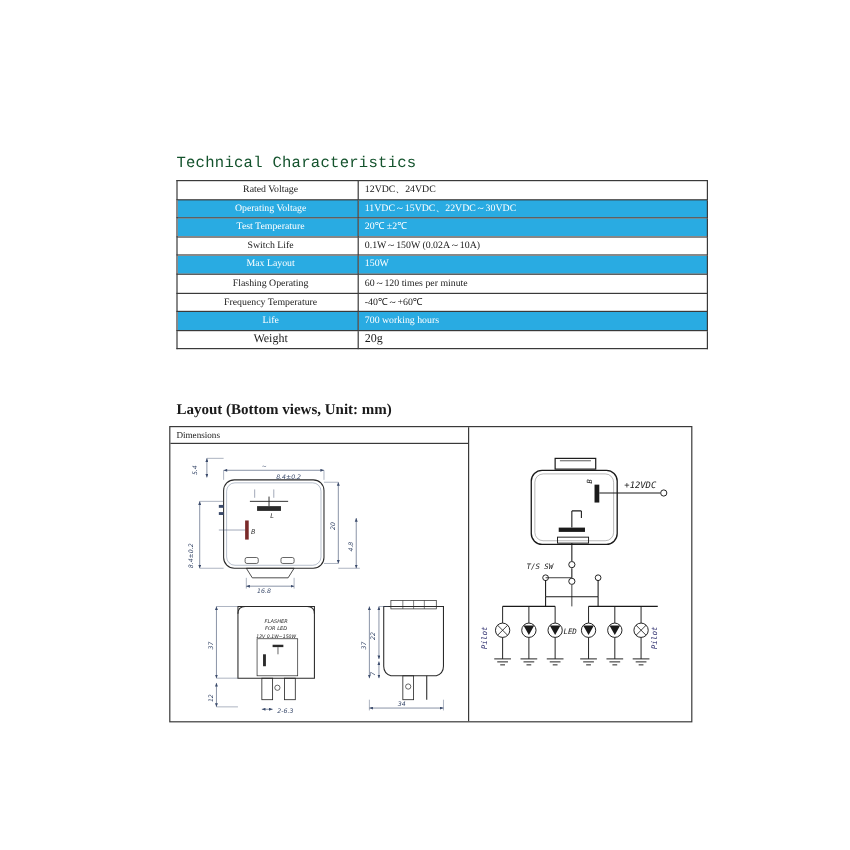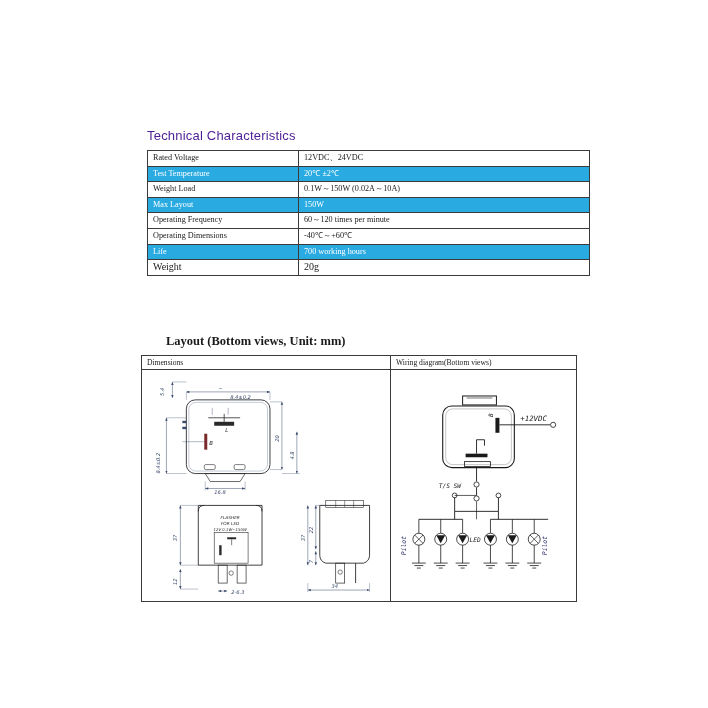--- a/index.html
+++ b/index.html
@@ -13,23 +13,23 @@
     position: relative;
     font-family: "Liberation Serif", serif;
     overflow: hidden;
   }
 
   
   #tech-title {
     position: absolute;
     left: 147px;
     top: 128px;
-    font-family: Liberation Sans, sans-serif;
+    font-family: Liberation Mono, monospace;
     font-size: 13px;
-    color: #4c1d95;
+    color: #14532d;
     letter-spacing: 0.2px;
     white-space: nowrap;
   }
 
   
   #specs-table {
     position: absolute;
     left: 147px;
     top: 150px;
     width: 443px;
@@ -41,38 +41,37 @@
   #specs-table td {
     border: 1px solid #3a3a3a;
     padding: 0 0 0 5px;
     height: 14.6px;
     line-height: 14.6px;
     vertical-align: middle;
     overflow: hidden;
     white-space: nowrap;
     font-family: "Liberation Serif", serif;
   }
-  #specs-table td.param { width: 145px; }
+  #specs-table td.param { width: 145px; text-align: center; }
   #specs-table tr.hl td {
     background: #29ABE2;
     color: #ffffff;
   }
   #specs-table tr.small td { font-size: 10px; }
 
   
   #layout-title {
     position: absolute;
     left: 147px;
     top: 334px;
     font-family: "Liberation Serif", serif;
     font-weight: bold;
     font-size: 12.5px;
     color: #1a1a1a;
     white-space: nowrap;
-    margin-left: 19px;
   }
 
   
   #layout-box {
     position: absolute;
     left: 141px;
     top: 355px;
     width: 436px;
     height: 247px;
     border: 1.4px solid #3a3a3a;
@@ -120,37 +119,41 @@
 
 <div id="tech-title">Technical Characteristics</div>
 
 <table id="specs-table">
   <tbody id="specs-body">
       <tr>
         <td class="param">Rated Voltage</td>
         <td class="value">12VDC、24VDC</td>
       </tr>
       <tr class="hl">
+        <td class="param">Operating Voltage</td>
+        <td class="value">11VDC～15VDC、22VDC～30VDC</td>
+      </tr>
+      <tr class="hl">
         <td class="param">Test Temperature</td>
         <td class="value">20℃ ±2℃</td>
       </tr>
       <tr>
-        <td class="param">Weight Load</td>
+        <td class="param">Switch Life</td>
         <td class="value">0.1W～150W (0.02A～10A)</td>
       </tr>
       <tr class="hl">
         <td class="param">Max Layout</td>
         <td class="value">150W</td>
       </tr>
       <tr>
-        <td class="param">Operating Frequency</td>
+        <td class="param">Flashing Operating</td>
         <td class="value">60～120 times per minute</td>
       </tr>
       <tr>
-        <td class="param">Operating Dimensions</td>
+        <td class="param">Frequency Temperature</td>
         <td class="value">-40℃～+60℃</td>
       </tr>
       <tr class="hl">
         <td class="param">Life</td>
         <td class="value">700 working hours</td>
       </tr>
       <tr class=" small">
         <td class="param">Weight</td>
         <td class="value">20g</td>
       </tr>
@@ -272,21 +275,20 @@
 
             <path d="M166,221 L228,221" marker-start="url(#ahs)" marker-end="url(#ah)"></path>
             <path d="M166,214 L166,223 M228,214 L228,223" stroke-width="0.35"></path>
             <text x="193" y="219" font-size="5.2" fill="#3a4a6b" stroke="none" text-anchor="middle">34</text>
           </g>
         </svg>
       </div>
     </div>
 
     <div class="layout-col" id="col-wiring">
-      <div class="col-header">Wiring diagram(Bottom views)</div>
       <div class="col-body">
         <svg class="svg-fill" viewBox="0 0 186 232" preserveAspectRatio="xMidYMid meet">
           <g stroke="#1a1a1a" stroke-width="0.8" fill="none" font-family="DejaVu Sans Mono, monospace">
 
             <rect x="52" y="36" width="72" height="62" rx="9" ry="9" stroke="#1a1a1a" stroke-width="1.1"></rect>
             <rect x="55" y="39" width="66" height="56" rx="7" ry="7" stroke="#6a6a6a" stroke-width="0.4"></rect>
 
             <rect x="72" y="26" width="34" height="9" stroke="#1a1a1a" stroke-width="1"></rect>
             <path d="M76,28 L102,28" stroke="#1a1a1a" stroke-width="0.6"></path>
 

